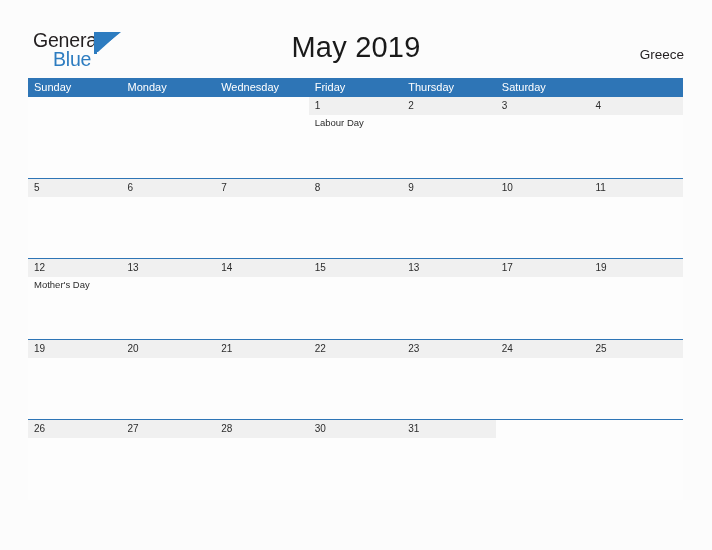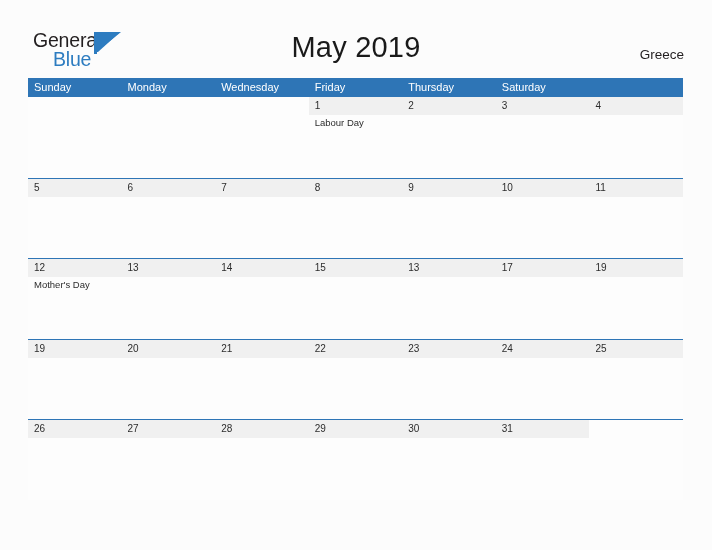--- a/index.html
+++ b/index.html
@@ -329,24 +329,20 @@
             <div class="day-cell">
               <div class="day-band"></div>
               <div class="day-num">27</div>
             </div>
             <div class="day-cell">
               <div class="day-band"></div>
               <div class="day-num">28</div>
             </div>
             <div class="day-cell">
               <div class="day-band"></div>
-              <div class="day-num">29</div>
-            </div>
-            <div class="day-cell">
-              <div class="day-band"></div>
               <div class="day-num">30</div>
             </div>
             <div class="day-cell">
               <div class="day-band"></div>
               <div class="day-num">31</div>
             </div>
             <div class="day-cell empty">
               <div class="day-band"></div>
             </div>
           </div>

